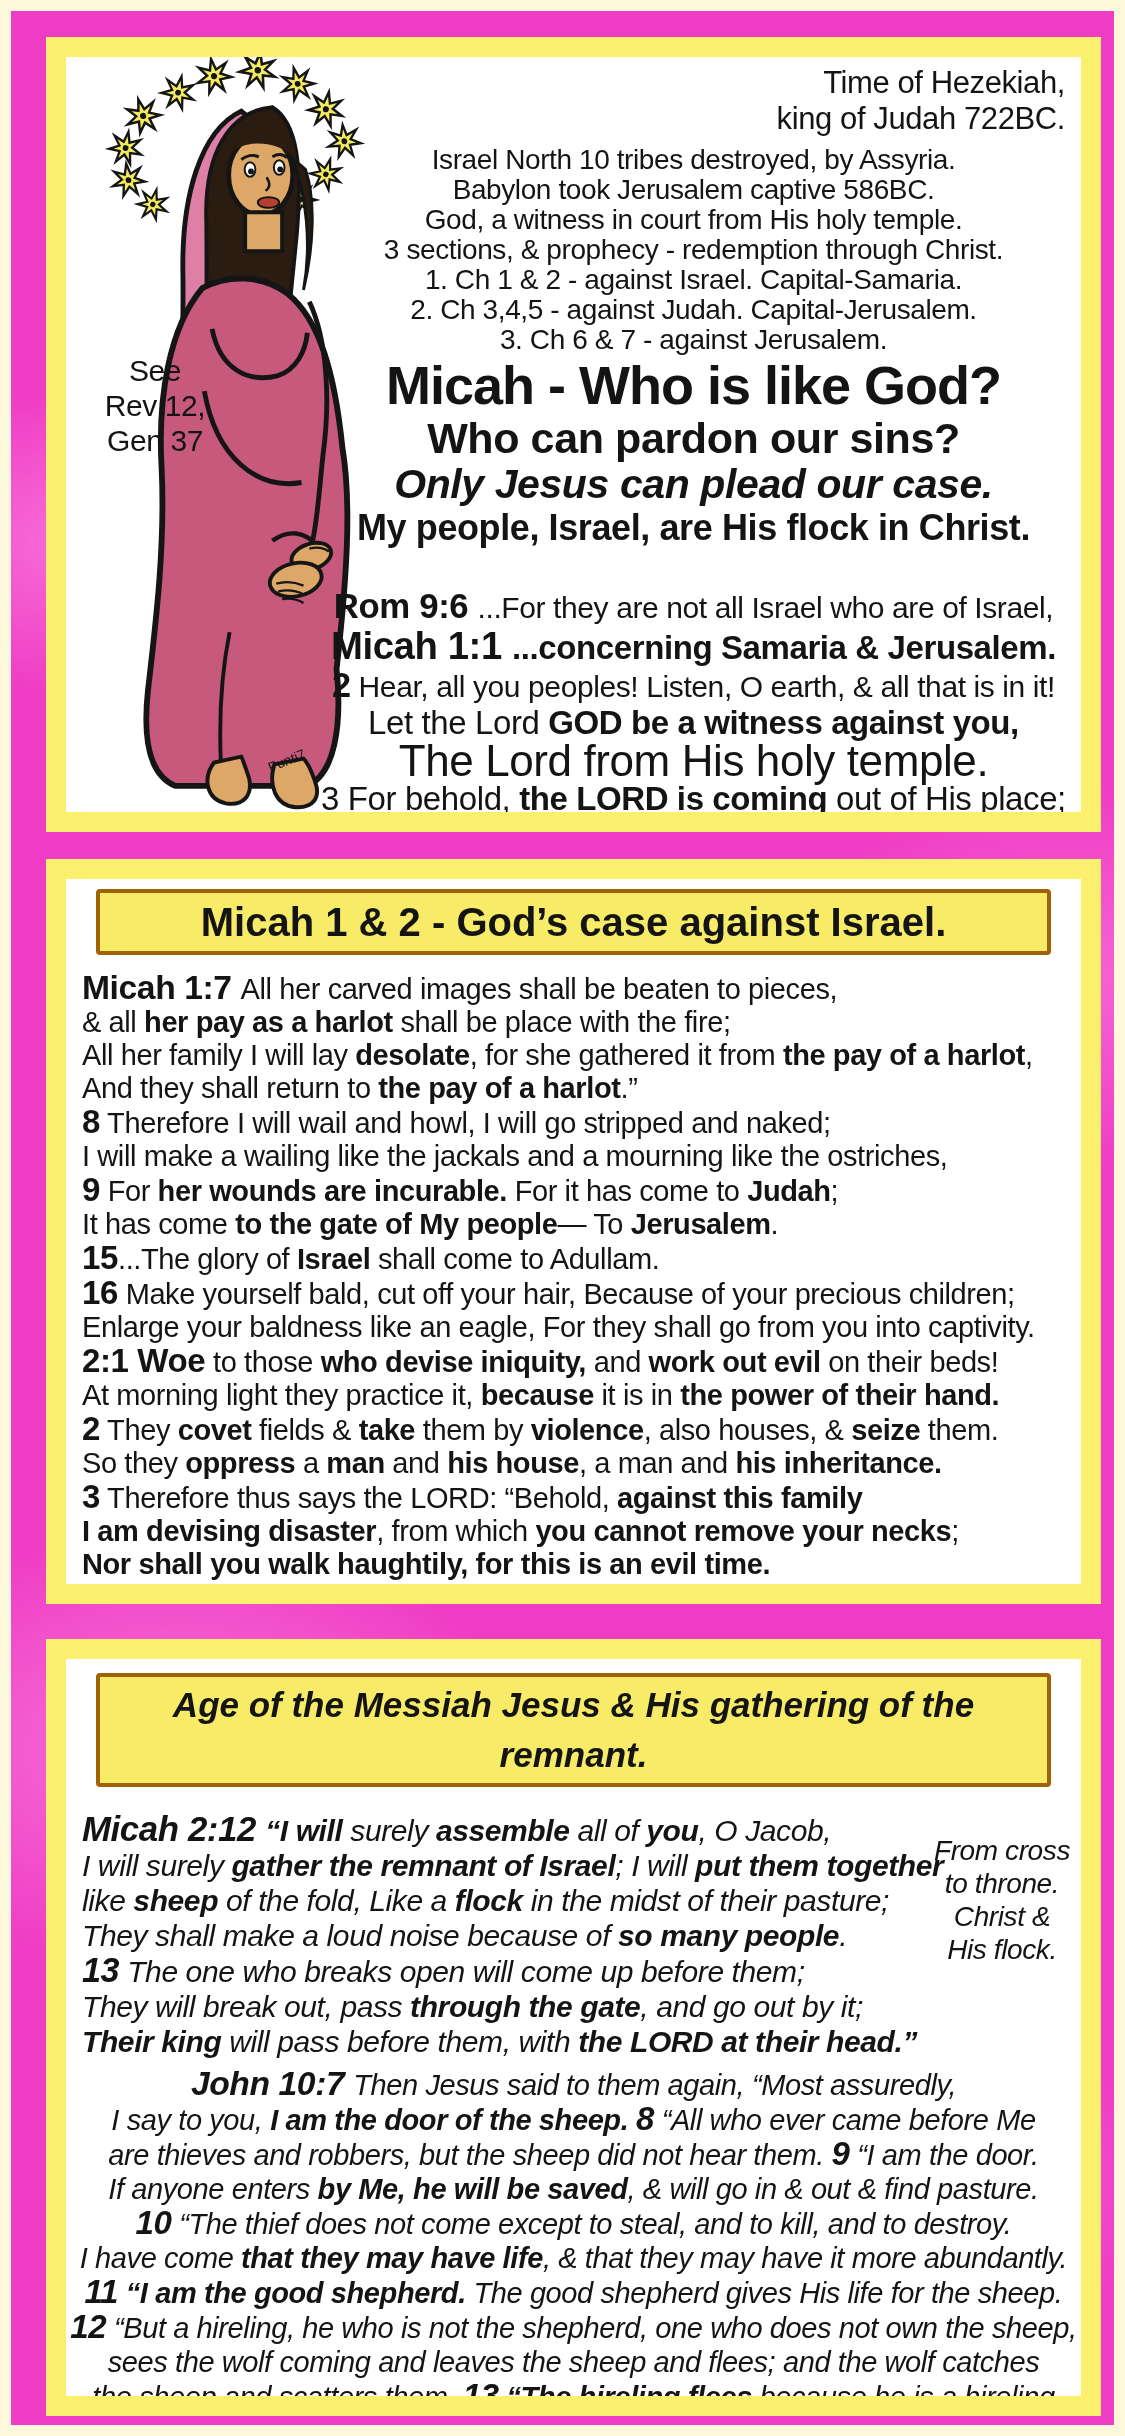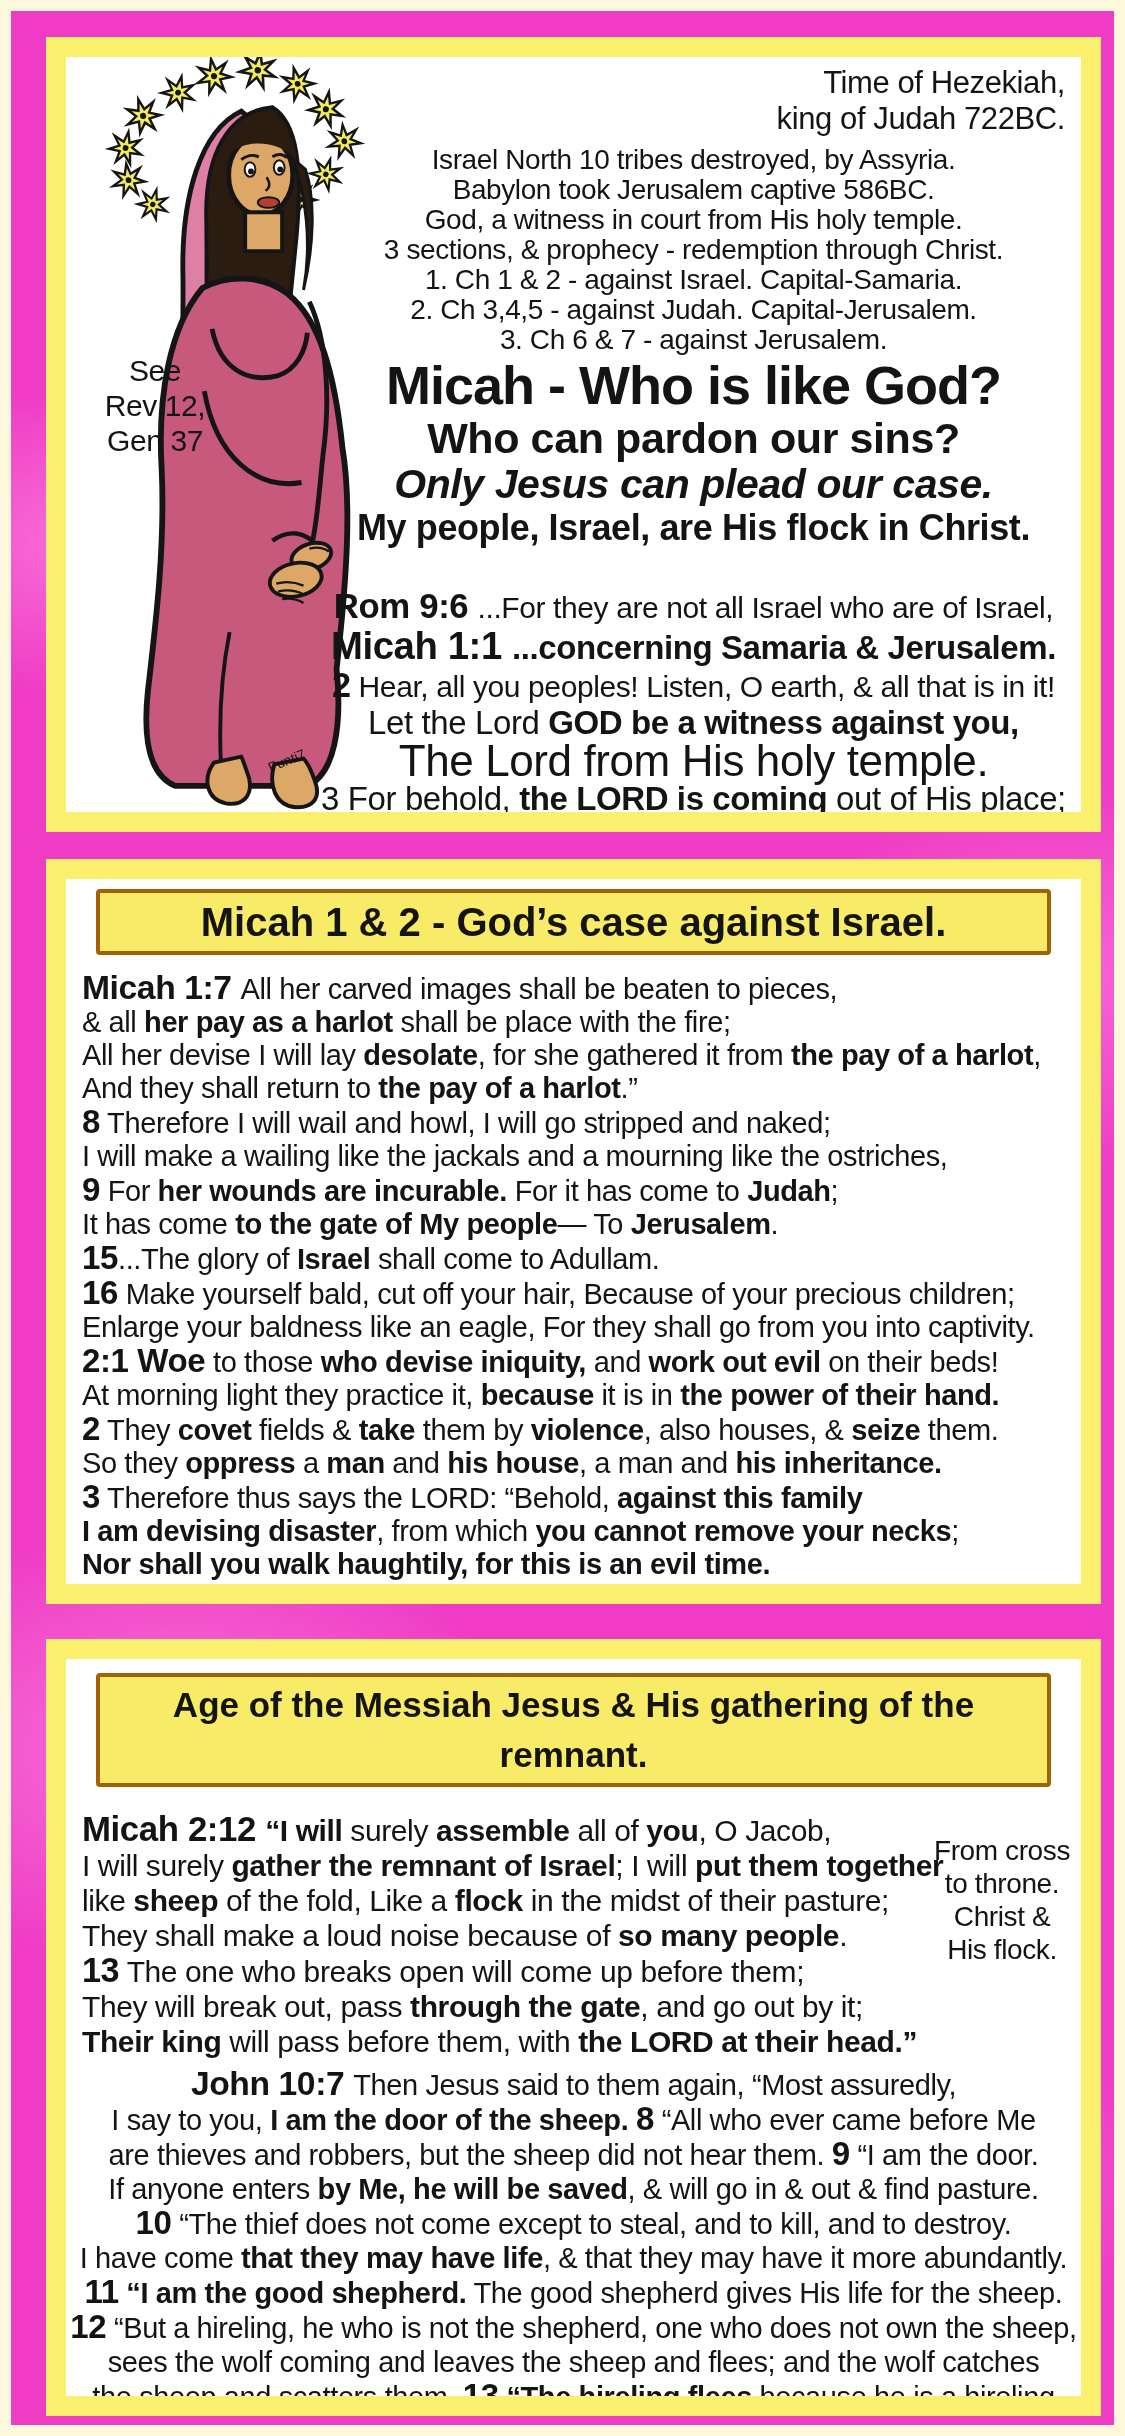--- a/index.html
+++ b/index.html
@@ -21,21 +21,21 @@
   }
   .panel{
     position:absolute;left:35px;width:1055px;
     background:#ffffff;
     border:20px solid #fbef6e;
     box-sizing:border-box;
   }
   .panel-inner{position:relative;width:100%;height:100%;overflow:hidden;}
   #panel1{top:26px;height:795px;}
   #panel2{top:848px;height:745px;}
-  #panel3{top:1628px;height:777px;}
+  #panel3{top:1628px;height:777px;font-style:italic;}
 
   .tl{white-space:nowrap;letter-spacing:-0.4px;}
   .b{font-weight:bold;}
   .bb{font-weight:bold;font-size:1.16em;}
   .n{font-weight:bold;font-size:1.14em;}
 
   
   .p1-text{position:absolute;left:248px;right:8px;top:88px;text-align:center;}
   .p1-text .tl.i  {font-size:28px;line-height:30px;}
   .p1-text .tl.t1 {font-size:54px;line-height:60px;font-weight:bold;letter-spacing:-1px;}
@@ -180,21 +180,21 @@
 
     </div>
   </div>
 
   <div class="panel" id="panel2">
     <div class="panel-inner">
       <div class="header-box">Micah 1 &amp; 2 - God’s case against Israel.</div>
       <div class="p2-lines">
           <div class="tl "><span class="bb">Micah 1:7 </span><span>All her carved images shall be beaten to pieces,</span></div>
           <div class="tl "><span>&amp; all </span><span class="b">her pay as a harlot</span><span> shall be place with the fire;</span></div>
-          <div class="tl "><span>All her devise I will lay </span><span class="b">desolate</span><span>, for she gathered it from </span><span class="b">the pay of a harlot</span><span>,</span></div>
+          <div class="tl "><span>All her family I will lay </span><span class="b">desolate</span><span>, for she gathered it from </span><span class="b">the pay of a harlot</span><span>,</span></div>
           <div class="tl "><span>And they shall return to </span><span class="b">the pay of a harlot</span><span>.”</span></div>
           <div class="tl "><span class="n">8</span><span> Therefore I will wail and howl, I will go stripped and naked;</span></div>
           <div class="tl "><span>I will make a wailing like the jackals and a mourning like the ostriches,</span></div>
           <div class="tl "><span class="n">9</span><span> For </span><span class="b">her wounds are incurable.</span><span>  For it has come to </span><span class="b">Judah</span><span>;</span></div>
           <div class="tl "><span>It has come </span><span class="b">to the gate of My people</span><span>— To </span><span class="b">Jerusalem</span><span>.</span></div>
           <div class="tl "><span class="n">15</span><span>...The glory of </span><span class="b">Israel</span><span> shall come to Adullam.</span></div>
           <div class="tl "><span class="n">16</span><span> Make yourself bald, cut off your hair, Because of your precious children;</span></div>
           <div class="tl "><span>Enlarge your baldness like an eagle, For they shall go from you into captivity.</span></div>
           <div class="tl "><span class="n">2:1 Woe</span><span> to those </span><span class="b">who devise iniquity,</span><span> and </span><span class="b">work out evil</span><span> on their beds!</span></div>
           <div class="tl "><span>At morning light they practice it, </span><span class="b">because</span><span> it is in </span><span class="b">the power of their hand.</span></div>

